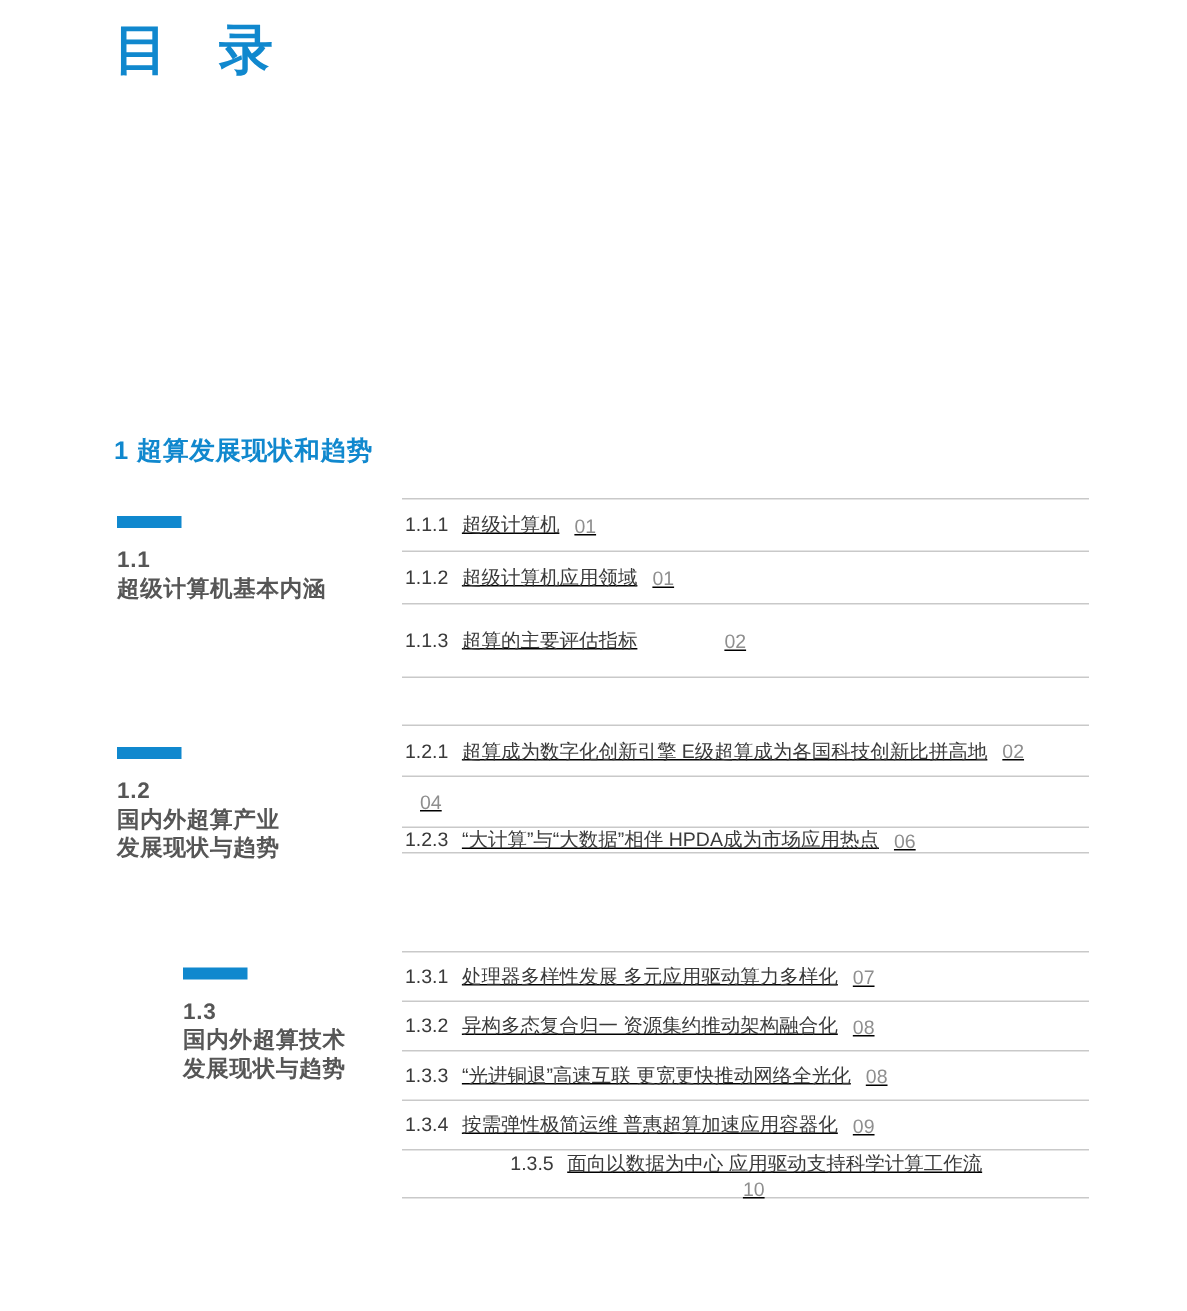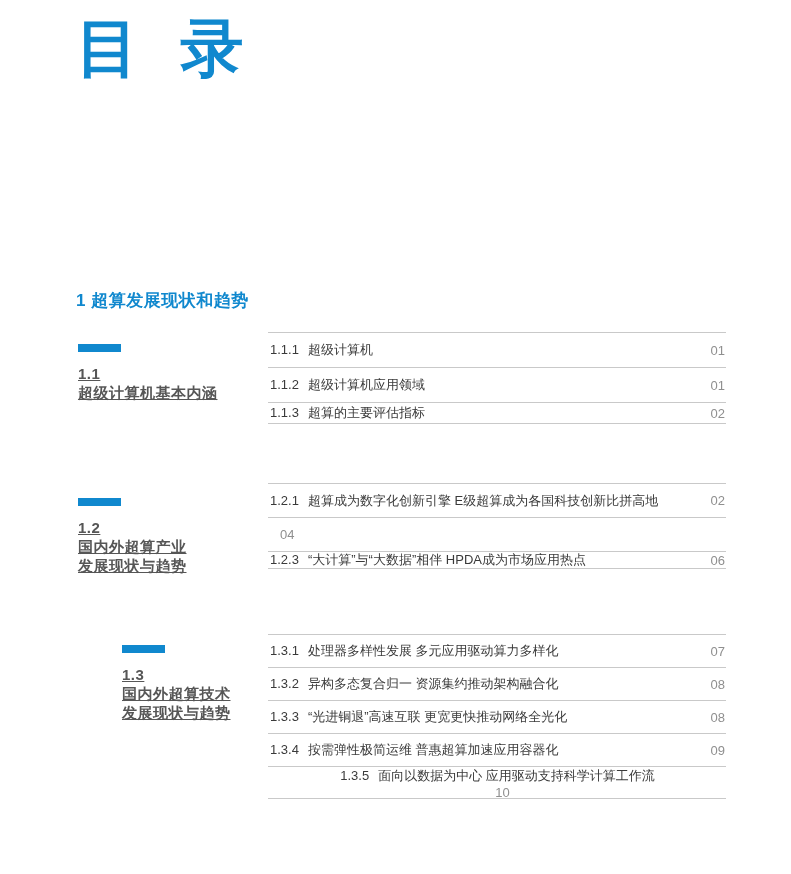--- a/index.html
+++ b/index.html
@@ -13,21 +13,21 @@
     width: 791px;
     height: 874px;
     background: #ffffff;
     overflow: hidden;
   }
   .title {
     position: absolute;
     left: 76px;
     top: 12px;
     margin: 0;
-    font-size: 63px;
+    font-size: 36px;
     font-weight: 700;
     letter-spacing: 12px;
     line-height: 1.15;
     color: var(--accent, #1088ce);
   }
   .section-heading {
     position: absolute;
     left: 76px;
     top: 289px;
     margin: 0;
@@ -47,35 +47,35 @@
     background: var(--accent, #1088ce);
     margin-bottom: 12px;
   }
   .group-number,
   .group-name-line {
     font-size: 15px;
     font-weight: 700;
     line-height: 19px;
     color: var(--label-text, #565656);
     letter-spacing: 0.5px;
-    text-decoration: underline;
   }
   .toc-table {
     position: absolute;
     left: 268px;
     width: 458px;
   }
   .toc-row {
     box-sizing: border-box;
     display: flex;
-    justify-content: space-between;
+    justify-content: flex-start;
     align-items: center;
     border-top: 1px solid var(--divider, #c9c9c9);
     padding: 0 1px 0 2px;
     cursor: pointer;
+    text-decoration: underline;
   }
   .toc-row:last-child {
     border-bottom: 1px solid var(--divider, #c9c9c9);
   }
   .toc-item-label {
     font-size: 13px;
     color: var(--item-text, #3a3a3a);
     white-space: nowrap;
   }
   .toc-item-num {
@@ -108,21 +108,21 @@
   <div class="toc-row" style="height: 35px;">
     <div class="toc-item-label"><span class="toc-item-num">1.1.1</span><span class="toc-item-text">超级计算机</span></div>
     <div class="toc-page">01</div>
   </div>
 
   <div class="toc-row" style="height: 35px;">
     <div class="toc-item-label"><span class="toc-item-num">1.1.2</span><span class="toc-item-text">超级计算机应用领域</span></div>
     <div class="toc-page">01</div>
   </div>
 
-  <div class="toc-row" style="height: 22px;">
+  <div class="toc-row" style="height: 50px; gap: 48px;">
     <div class="toc-item-label"><span class="toc-item-num">1.1.3</span><span class="toc-item-text">超算的主要评估指标</span></div>
     <div class="toc-page">02</div>
   </div>
 </div>
   </div>
 
   <div class="group">
     <div class="group-label" style="top: 498px;">
       <div class="accent-bar"></div>
       <div class="group-number">1.2</div>

